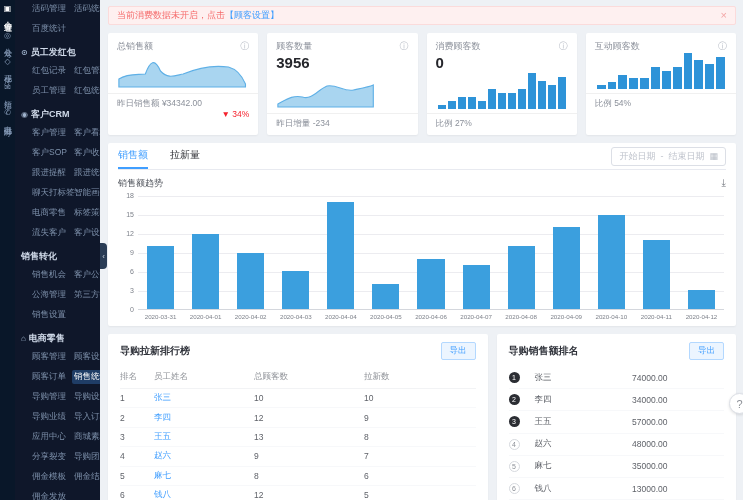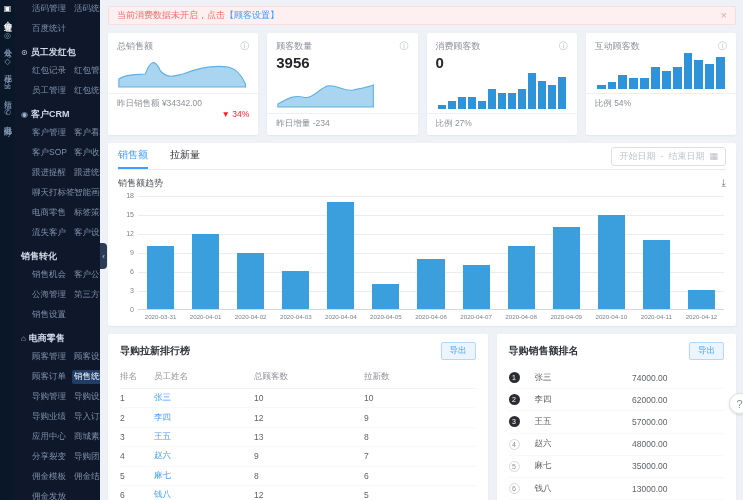--- a/index.html
+++ b/index.html
@@ -439,21 +439,21 @@
       </div>
       <div id="right-rows">
           <div class="grid-r">
             <span class="rank-badge top">1</span>
             <span>张三</span>
             <span>74000.00</span>
           </div>
           <div class="grid-r">
             <span class="rank-badge top">2</span>
             <span>李四</span>
-            <span>62000.00</span>
+            <span>34000.00</span>
           </div>
           <div class="grid-r">
             <span class="rank-badge top">3</span>
             <span>王五</span>
             <span>57000.00</span>
           </div>
           <div class="grid-r">
             <span class="rank-badge norm">4</span>
             <span>赵六</span>
             <span>48000.00</span>

